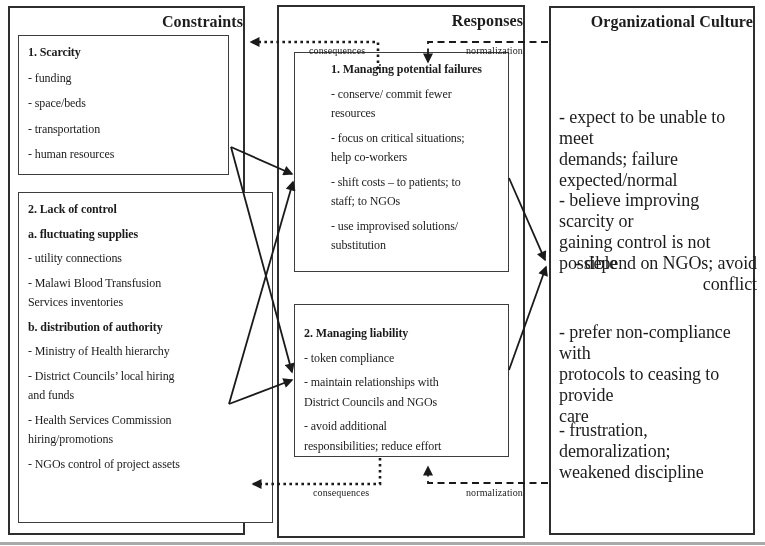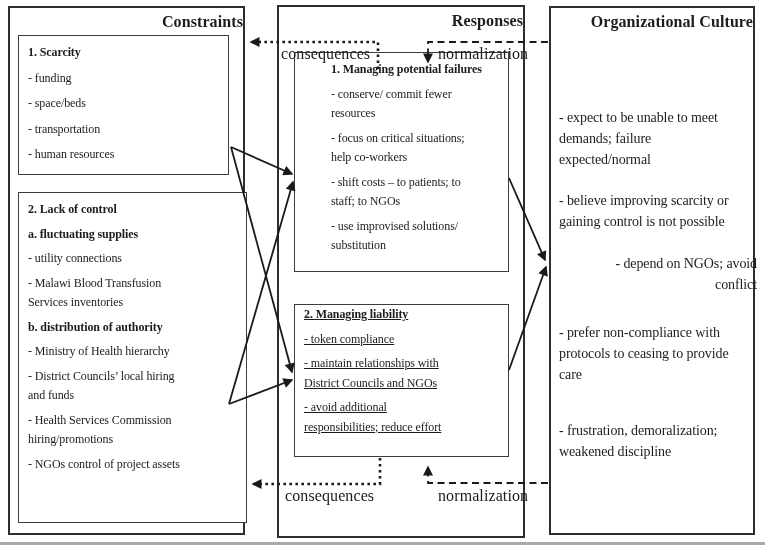--- a/index.html
+++ b/index.html
@@ -14,24 +14,24 @@
     text-align:right;font-weight:bold;font-size:16px;padding-top:5px;letter-spacing:.1px;
   }
   .ibox{
     position:absolute;border:1.5px solid #3d3d3d;background:#ffffff;box-sizing:border-box;
     padding:7px 5px 0 9px;font-size:12px;line-height:19.5px;letter-spacing:-.1px;
   }
   .para{white-space:pre-line;margin:0 0 5px 0;}
   .para.wide{margin-bottom:6px;}
   .bold{font-weight:bold;}
   .culture-item{
-    position:absolute;left:559px;width:198px;font-size:14px;line-height:21px;
+    position:absolute;left:559px;width:198px;font-size:18px;line-height:21px;
     white-space:pre-line;letter-spacing:-.1px;
   }
-  .flow-label{position:absolute;font-size:16px;letter-spacing:.1px;}
+  .flow-label{position:absolute;font-size:10px;letter-spacing:.1px;margin-left:28px;}
   .overlay{position:absolute;left:0;top:0;width:765px;height:546px;pointer-events:none;}
   .edge-strip{position:absolute;left:0;top:542px;width:765px;height:3px;background:#a9a9a9;}
 </style>
 </head>
 <body>
 
 <div class="canvas">
 
   <div class="col" style="left:8px;top:6px;width:237px;height:529px;">
     <div class="col-title">Constraints</div>
@@ -44,21 +44,21 @@
   </div>
 
   <div class="ibox" style="left:18px;top:35px;width:211px;height:140px;">
     <div class="para wide bold">1. Scarcity</div>
     <div class="para wide">- funding</div>
     <div class="para wide">- space/beds</div>
     <div class="para wide">- transportation</div>
     <div class="para wide">- human resources</div>
   </div>
 
-  <div class="ibox" style="left:18px;top:192px;width:229px;height:331px;">
+  <div class="ibox" style="left:18px;top:192px;width:255px;height:331px;">
     <div class="para bold">2. Lack of control</div>
     <div class="para bold">a. fluctuating supplies</div>
     <div class="para">- utility connections</div>
     <div class="para">- Malawi Blood Transfusion
 Services inventories</div>
     <div class="para bold">b. distribution of authority</div>
     <div class="para">- Ministry of Health hierarchy</div>
     <div class="para">- District Councils’ local hiring
 and funds</div>
     <div class="para">- Health Services Commission
@@ -71,21 +71,21 @@
     <div class="para">- conserve/ commit fewer
 resources</div>
     <div class="para">- focus on critical situations;
 help co-workers</div>
     <div class="para">- shift costs – to patients; to
 staff; to NGOs</div>
     <div class="para">- use improvised solutions/
 substitution</div>
   </div>
 
-  <div class="ibox" style="left:294px;top:304px;width:215px;height:153px;padding-top:0;text-decoration:underline;">
+  <div class="ibox" style="left:294px;top:304px;width:215px;height:153px;padding-top:19px;">
     <div class="para bold">2. Managing liability</div>
     <div class="para">- token compliance</div>
     <div class="para">- maintain relationships with
 District Councils and NGOs</div>
     <div class="para">- avoid additional
 responsibilities; reduce effort</div>
   </div>
 
   <div class="culture-item" style="top:107px;">- expect to be unable to meet
 demands; failure

